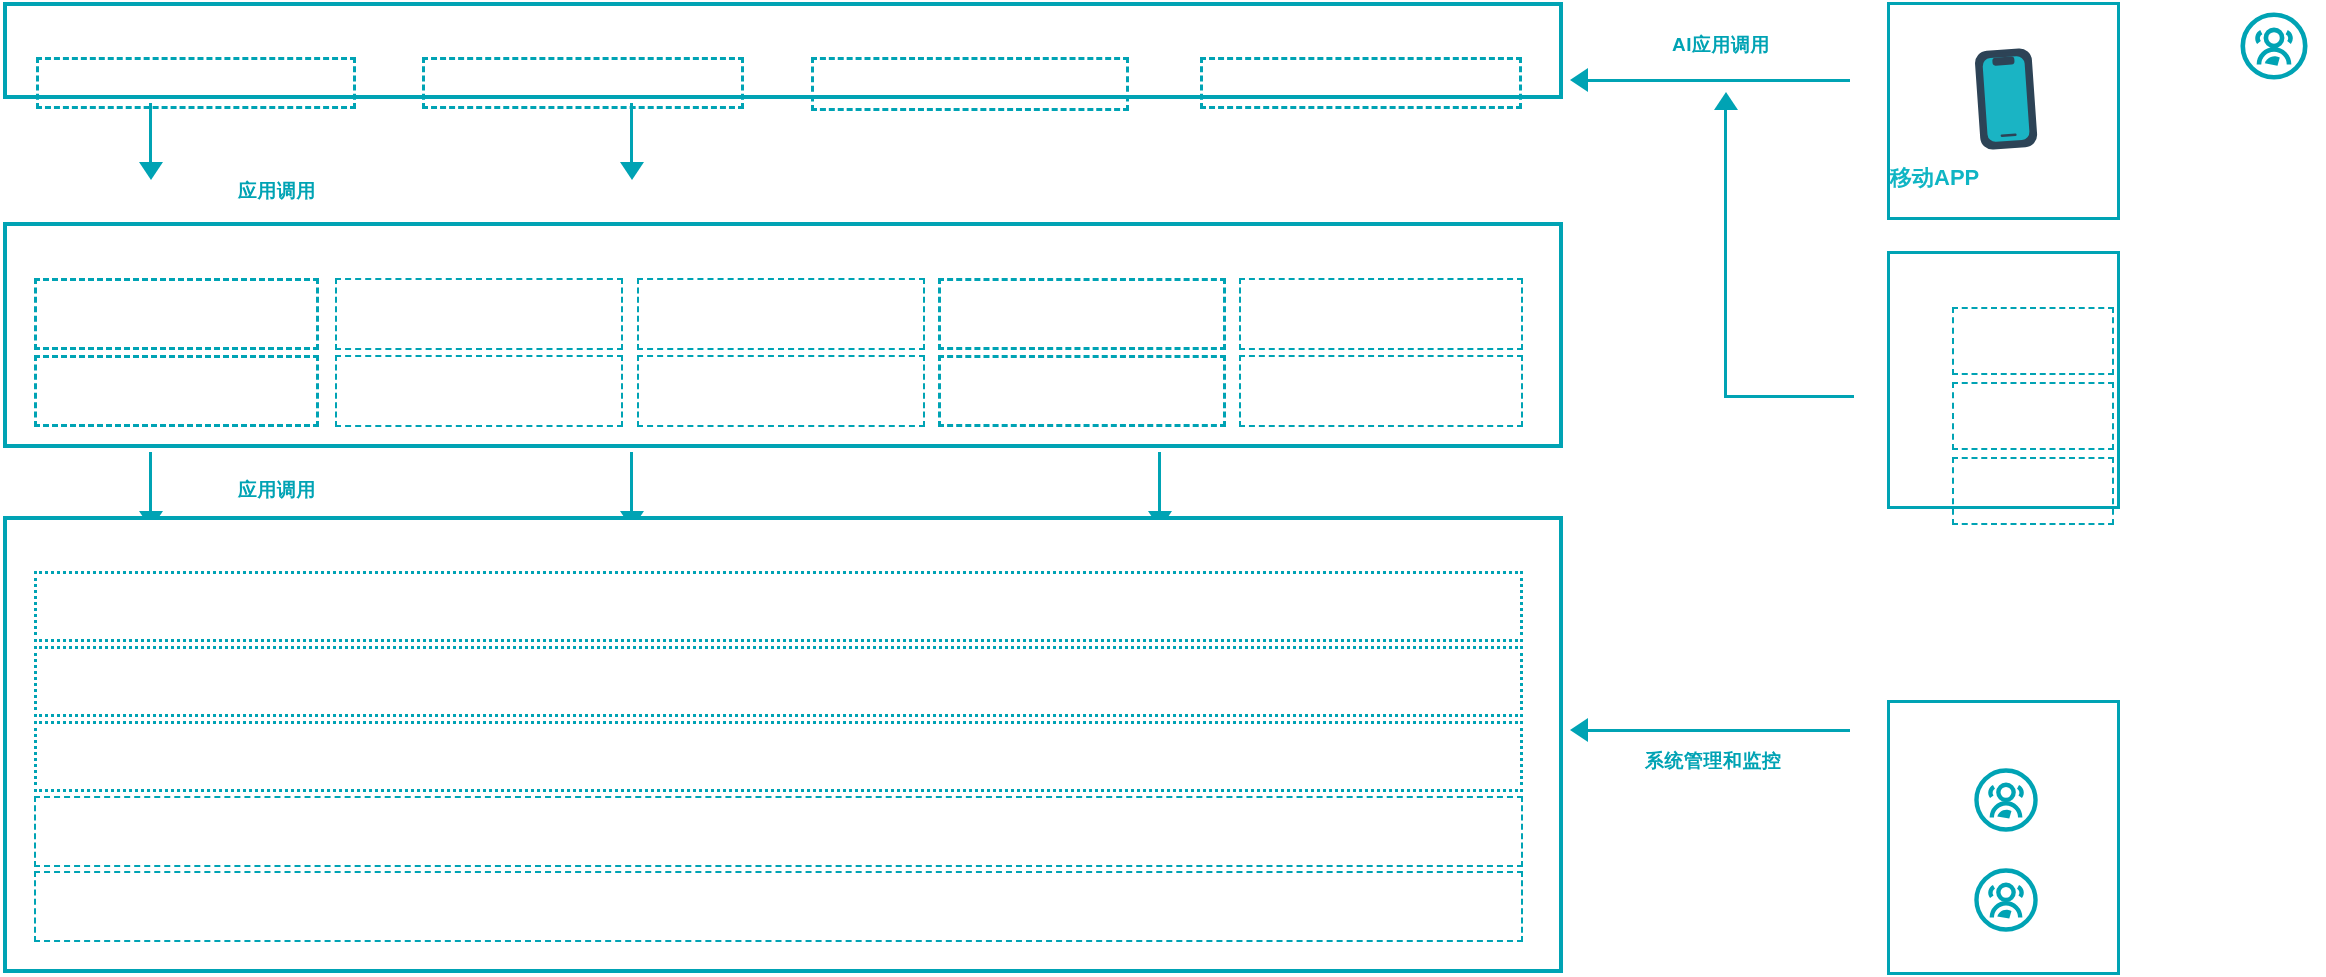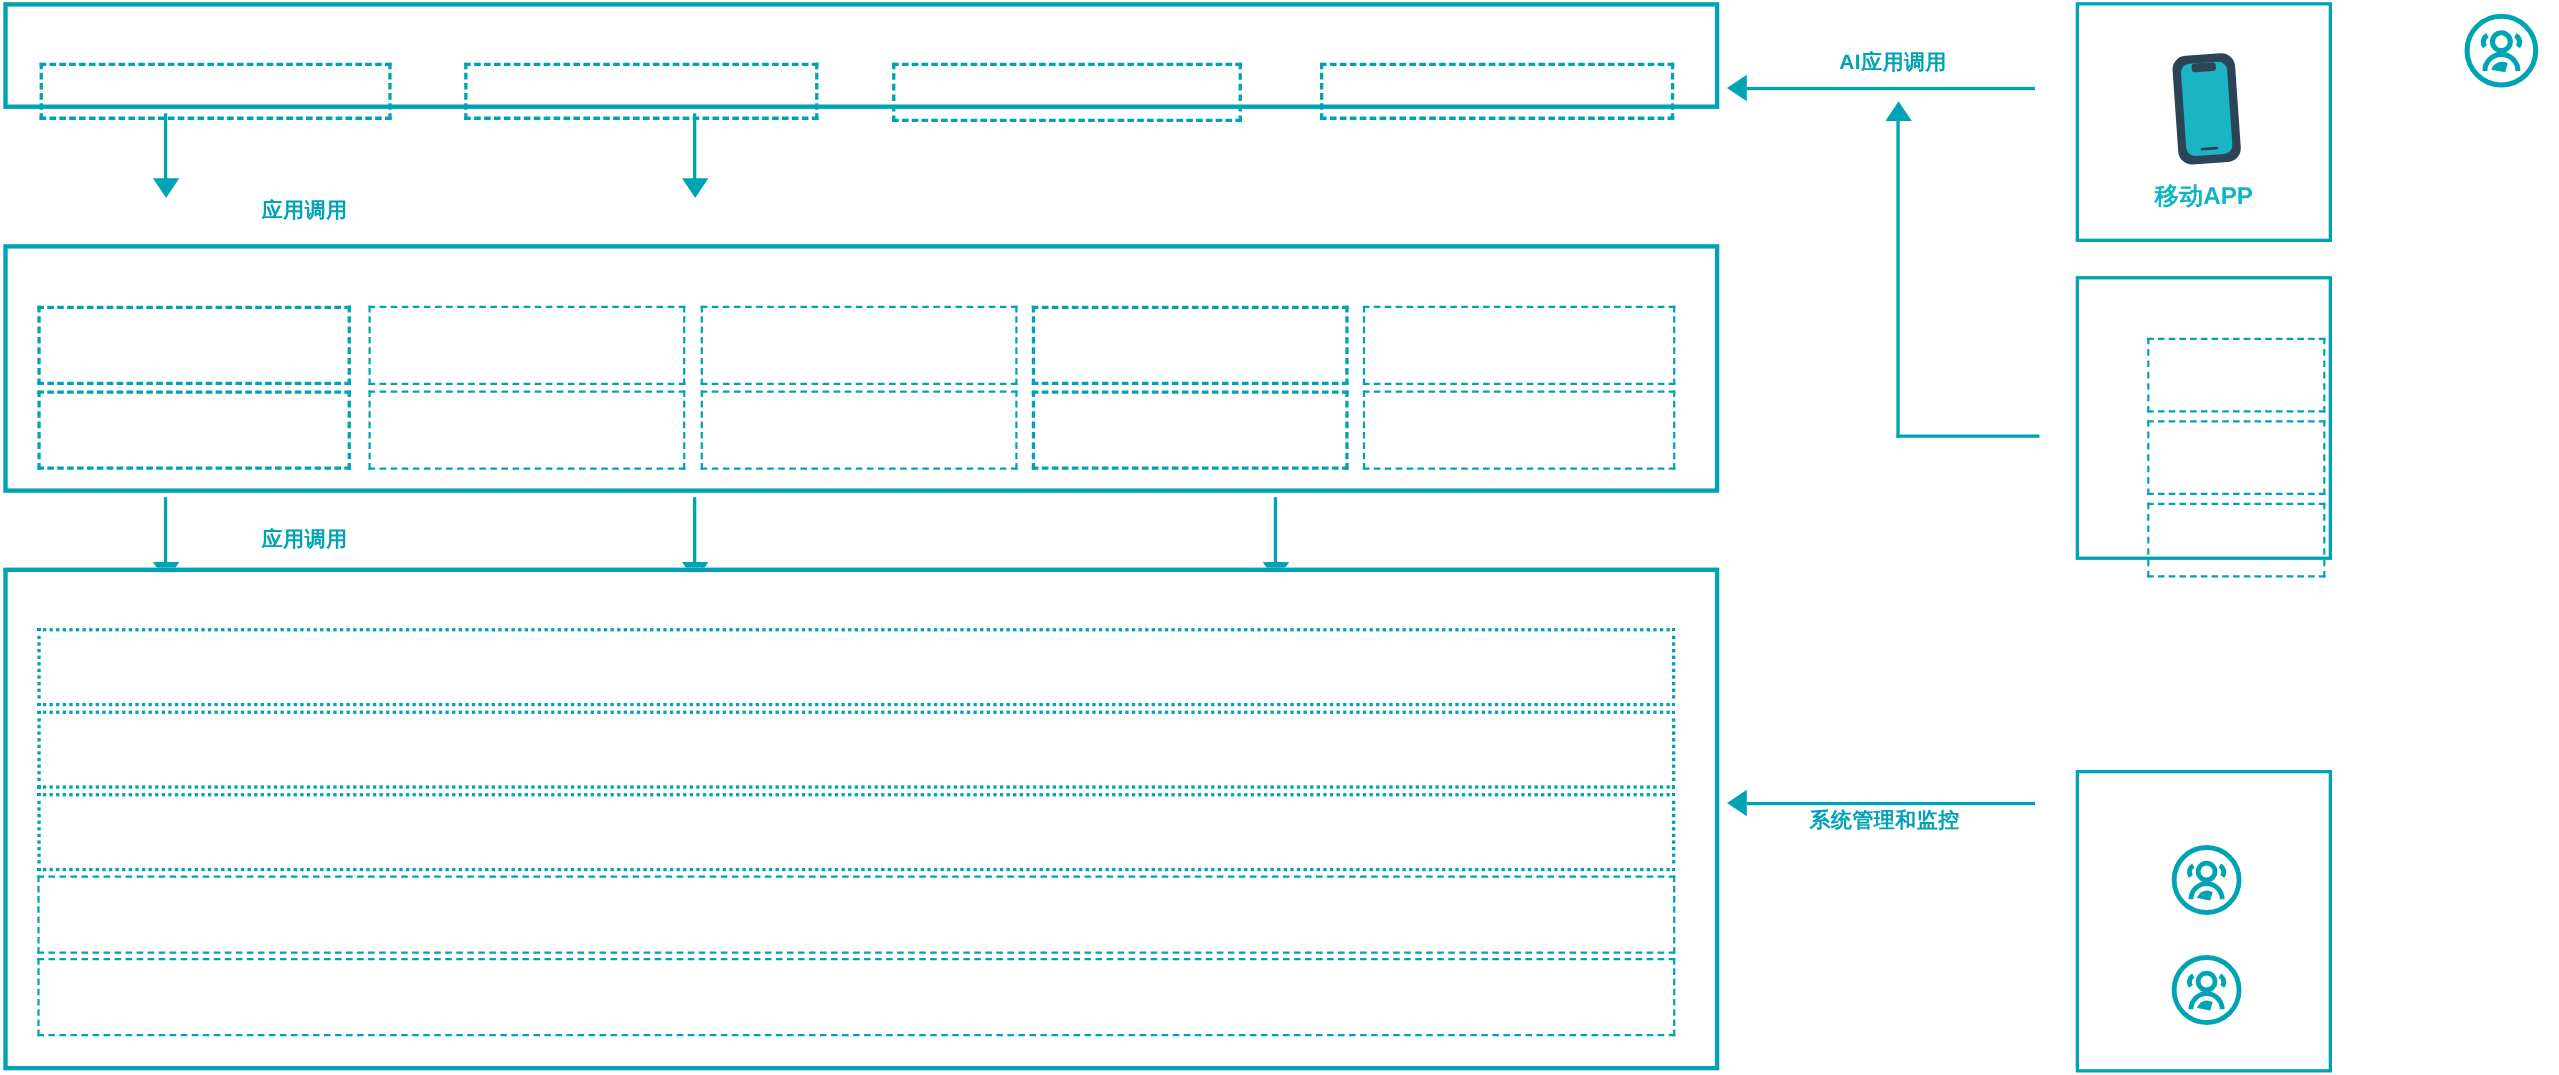--- a/index.html
+++ b/index.html
@@ -96,21 +96,21 @@
     font-weight: bold;
     white-space: nowrap;
     letter-spacing: 0.5px;
   }
   .box-caption {
     position: absolute;
     color: #0fb5c4;
     font-size: 22px;
     font-weight: bold;
     width: 100%;
-    text-align: center;
+    text-align: left;
     white-space: nowrap;
   }
 
   
   .icon-wrap {
     position: absolute;
     line-height: 0;
   }
 </style>
 </head>
@@ -204,29 +204,29 @@
   </div>
   <div class="slot-fine" style="left:34px; top:796px; width:1489px; height:71px;">
     <span></span>
   </div>
   <div class="slot-fine" style="left:34px; top:871px; width:1489px; height:71px;">
     <span></span>
   </div>
 
   <div class="hline" style="left:1588px; top:79px; width:262px;"></div>
   <div class="arrow-left" style="left:1570px; top:68px;"></div>
-  <div class="flow-label" style="left:1672px; top:44px;">AI应用调用</div>
+  <div class="flow-label" style="left:1672px; top:32px;">AI应用调用</div>
 
   <div class="hline" style="left:1724px; top:395px; width:130px;"></div>
   <div class="vline" style="left:1724px; top:108px; height:290px;"></div>
   <div class="arrow-up" style="left:1714px; top:92px;"></div>
 
   <div class="hline" style="left:1588px; top:729px; width:262px;"></div>
   <div class="arrow-left" style="left:1570px; top:718px;"></div>
-  <div class="flow-label" style="left:1645px; top:733px;">系统管理和监控</div>
+  <div class="flow-label" style="left:1645px; top:748px;">系统管理和监控</div>
 
   <div class="panel-thin" style="left:1887px; top:2px; width:233px; height:218px;">
     <div class="icon-wrap" style="left:76px; top:38px;">
       <svg width="80" height="110" viewBox="0 0 80 110">
         <g transform="rotate(-4 40 55)">
           <rect x="13" y="8" width="54" height="96" rx="11" ry="11" fill="#2d4356" stroke="#2d4356" stroke-width="3"></rect>
           <rect x="19" y="14" width="42" height="84" rx="8" ry="8" fill="#1ab4c4"></rect>
           <path d="M32 14 h16 a3 3 0 0 1 3 3 v2 a3 3 0 0 1 -3 3 h-16 a3 3 0 0 1 -3 -3 v-2 a3 3 0 0 1 3 -3 z" fill="#2d4356"></path>
           <rect x="32" y="91" width="16" height="2.5" rx="1.2" fill="#2d4356"></rect>
         </g>

